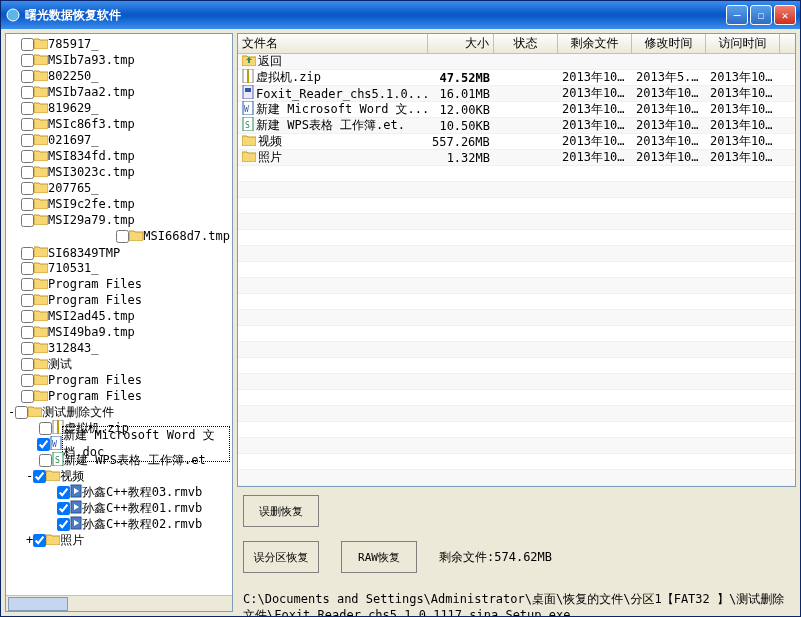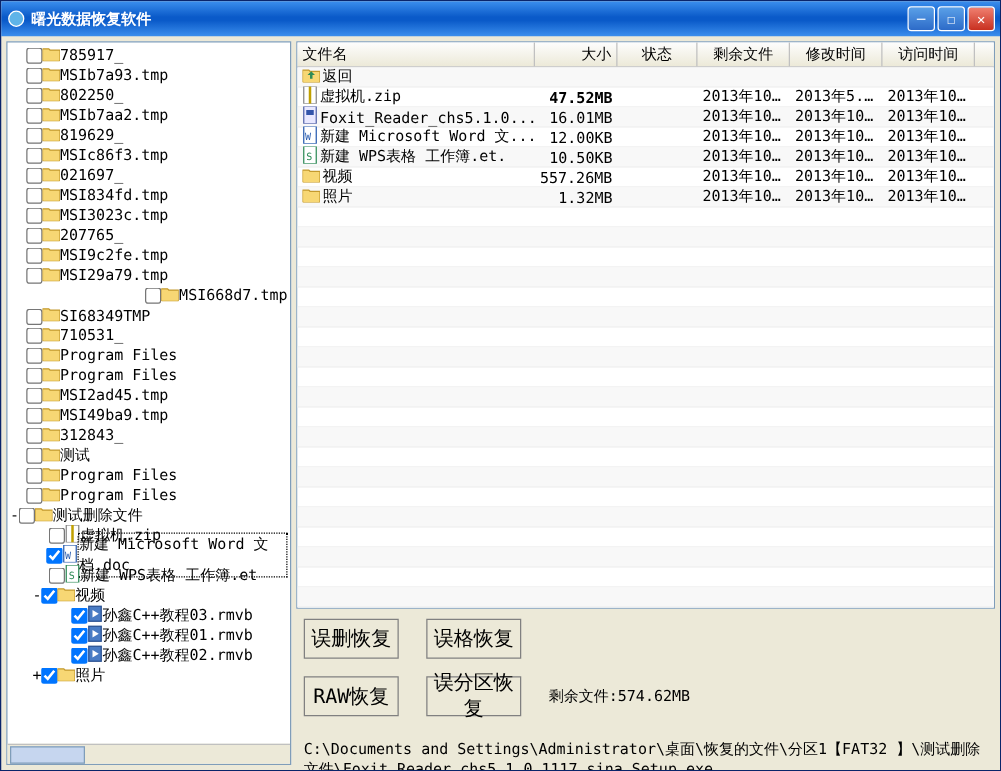--- a/index.html
+++ b/index.html
@@ -23,21 +23,21 @@
 .c-stat{width:64px; justify-content:center;}
 .c-ct{width:74px; justify-content:center;}
 .c-mt{width:74px; justify-content:center;}
 .c-at{width:74px; justify-content:center; border-right:none;}
 .rows { overflow:auto; flex:1; background:#fff;}
 .row { display:flex; height:16px; align-items:center; border-bottom:1px solid #f0f0f0;}
 .row:nth-child(odd){ background:#f8f8f8;}
 .row .cell { padding:0 4px; overflow:hidden; white-space:nowrap; text-overflow:ellipsis;}
 .btnarea { padding: 8px 6px 4px 6px; }
 .btnrow { display:flex; gap:22px; align-items:center; margin-bottom:14px;}
-.btn { width:76px; height:32px; border:1px solid #808080; background:#ece9d8; cursor:pointer; display:inline-flex; align-items:center; justify-content:center; font-family:inherit; font-size:16px;}
+.btn { width:76px; height:32px; border:1px solid #808080; background:#ece9d8; cursor:pointer; display:inline-flex; align-items:center; justify-content:center; font-family:inherit; font-size:11px;}
 .remain { font-size:12px; }
 .path { padding: 0 6px 6px 6px; font-size:12px; word-break:break-all; line-height:16px;}
 .scroll-h { height:16px; background:#ece9d8; border-top:1px solid #c0c0c0; display:flex; align-items:center;}
 .scroll-h .thumb { height:14px; background:#c6d6ef; border:1px solid #7f9db9;}
 
 .folder-svg{width:14px;height:12px;}
 .file-svg{width:12px;height:14px;}
 </style>
 </head>
 <body>
@@ -495,25 +495,24 @@
             </div>
             <div class="row">
               <div class="cell" style="width:100%;">&nbsp;</div>
             </div>
           </div>
       </div>
 
       <div class="btnarea">
         <div class="btnrow">
           <button class="btn">误删恢复</button>
-          <button class="btn">误格恢复</button>
         </div>
         <div class="btnrow">
+          <button class="btn">误分区恢复</button>
           <button class="btn">RAW恢复</button>
-          <button class="btn">误分区恢复</button>
           <span class="remain">
             <span>剩余文件:</span><span>574.62MB</span>
           </span>
         </div>
       </div>
       <div class="path">C:\Documents and Settings\Administrator\桌面\恢复的文件\分区1【FAT32 】\测试删除文件\Foxit_Reader_chs5.1.0.1117_sina_Setup.exe</div>
     </div>
   </div>
 </div>
 

